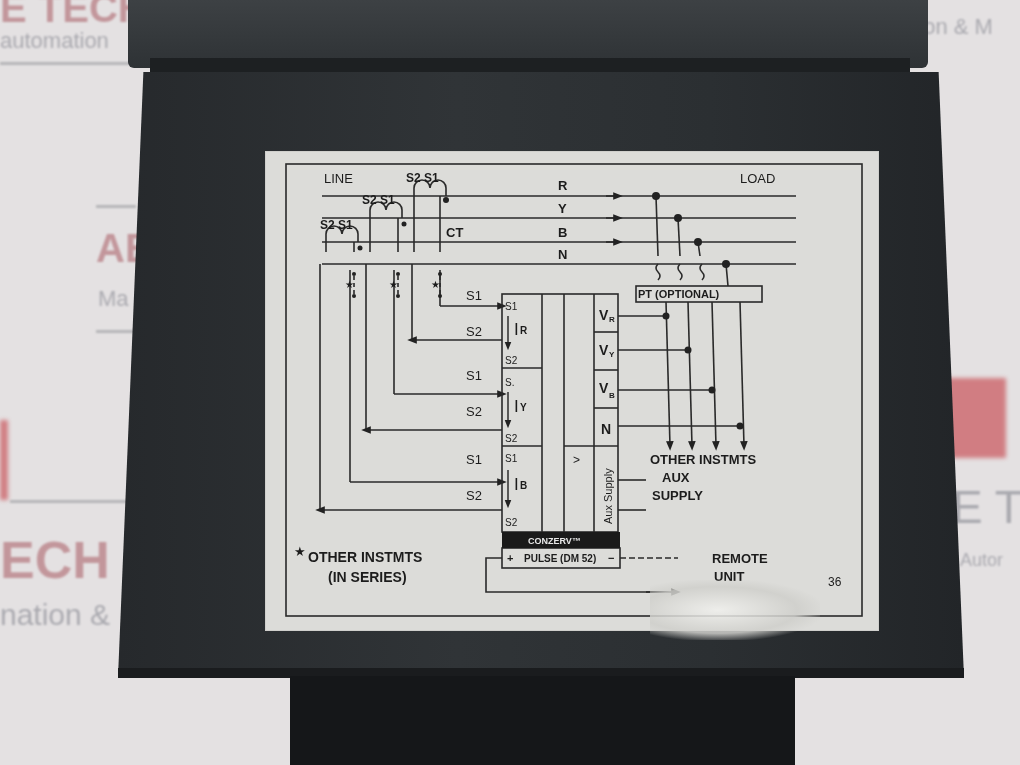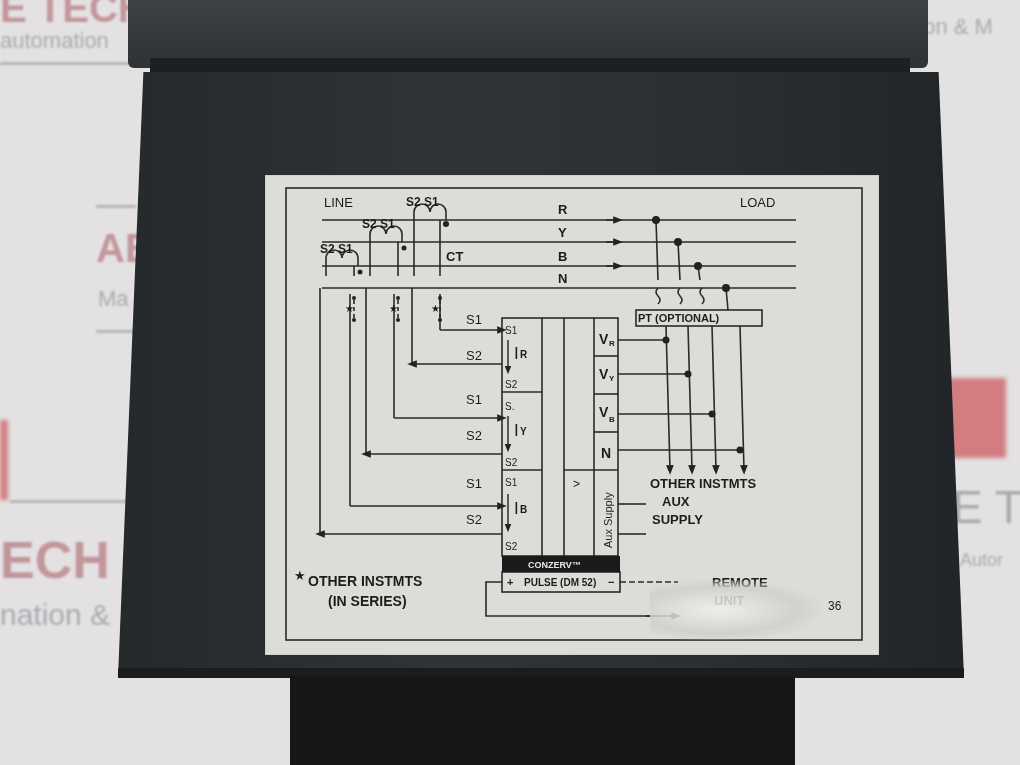--- a/index.html
+++ b/index.html
@@ -10,21 +10,21 @@
   .bg-line { position:absolute; height:3px; background:#8a8c90; opacity:.5; filter:blur(1px); }
   .redblock { position:absolute; background:#c9545a; opacity:.7; filter:blur(2px); }
   .device-top { position:absolute; left:128px; top:0; width:800px; height:68px;
                 background:linear-gradient(#3d4144,#2e3235); border-radius:0 0 6px 6px; }
   .device-top-shadow { position:absolute; left:150px; top:58px; width:760px; height:22px; background:#1d2022; }
   .device-body { position:absolute; left:118px; top:72px; width:846px; height:605px;
                  background:linear-gradient(90deg,#26292c,#303437 40%,#2b2f32 70%,#222528);
                  clip-path:polygon(3% 0,97% 0,100% 100%,0 100%); }
   .device-foot { position:absolute; left:290px; top:676px; width:505px; height:89px; background:#151719; }
   .foot-stripe { position:absolute; left:118px; top:668px; width:846px; height:10px; background:#1a1c1e; }
-  .label { position:absolute; left:266px; top:176px; width:612px; height:478px; background:#dcdcd9;
+  .label { position:absolute; left:266px; top:152px; width:612px; height:478px; background:#dcdcd9;
            box-shadow:0 0 0 1px #cfcfcc; }
   .label svg { position:absolute; left:0; top:0; }
   .t { font-family:"Liberation Sans", sans-serif; fill:#1c1c1c; }
   .tb { font-weight:bold; }
   .tear { position:absolute; left:650px; top:580px; width:170px; height:60px;
           background:radial-gradient(ellipse at 40% 50%, #f1f1ee 0%, #cfcfcb 55%, rgba(200,200,196,0) 75%); opacity:.85; }
 </style>
 </head>
 <body>
 

